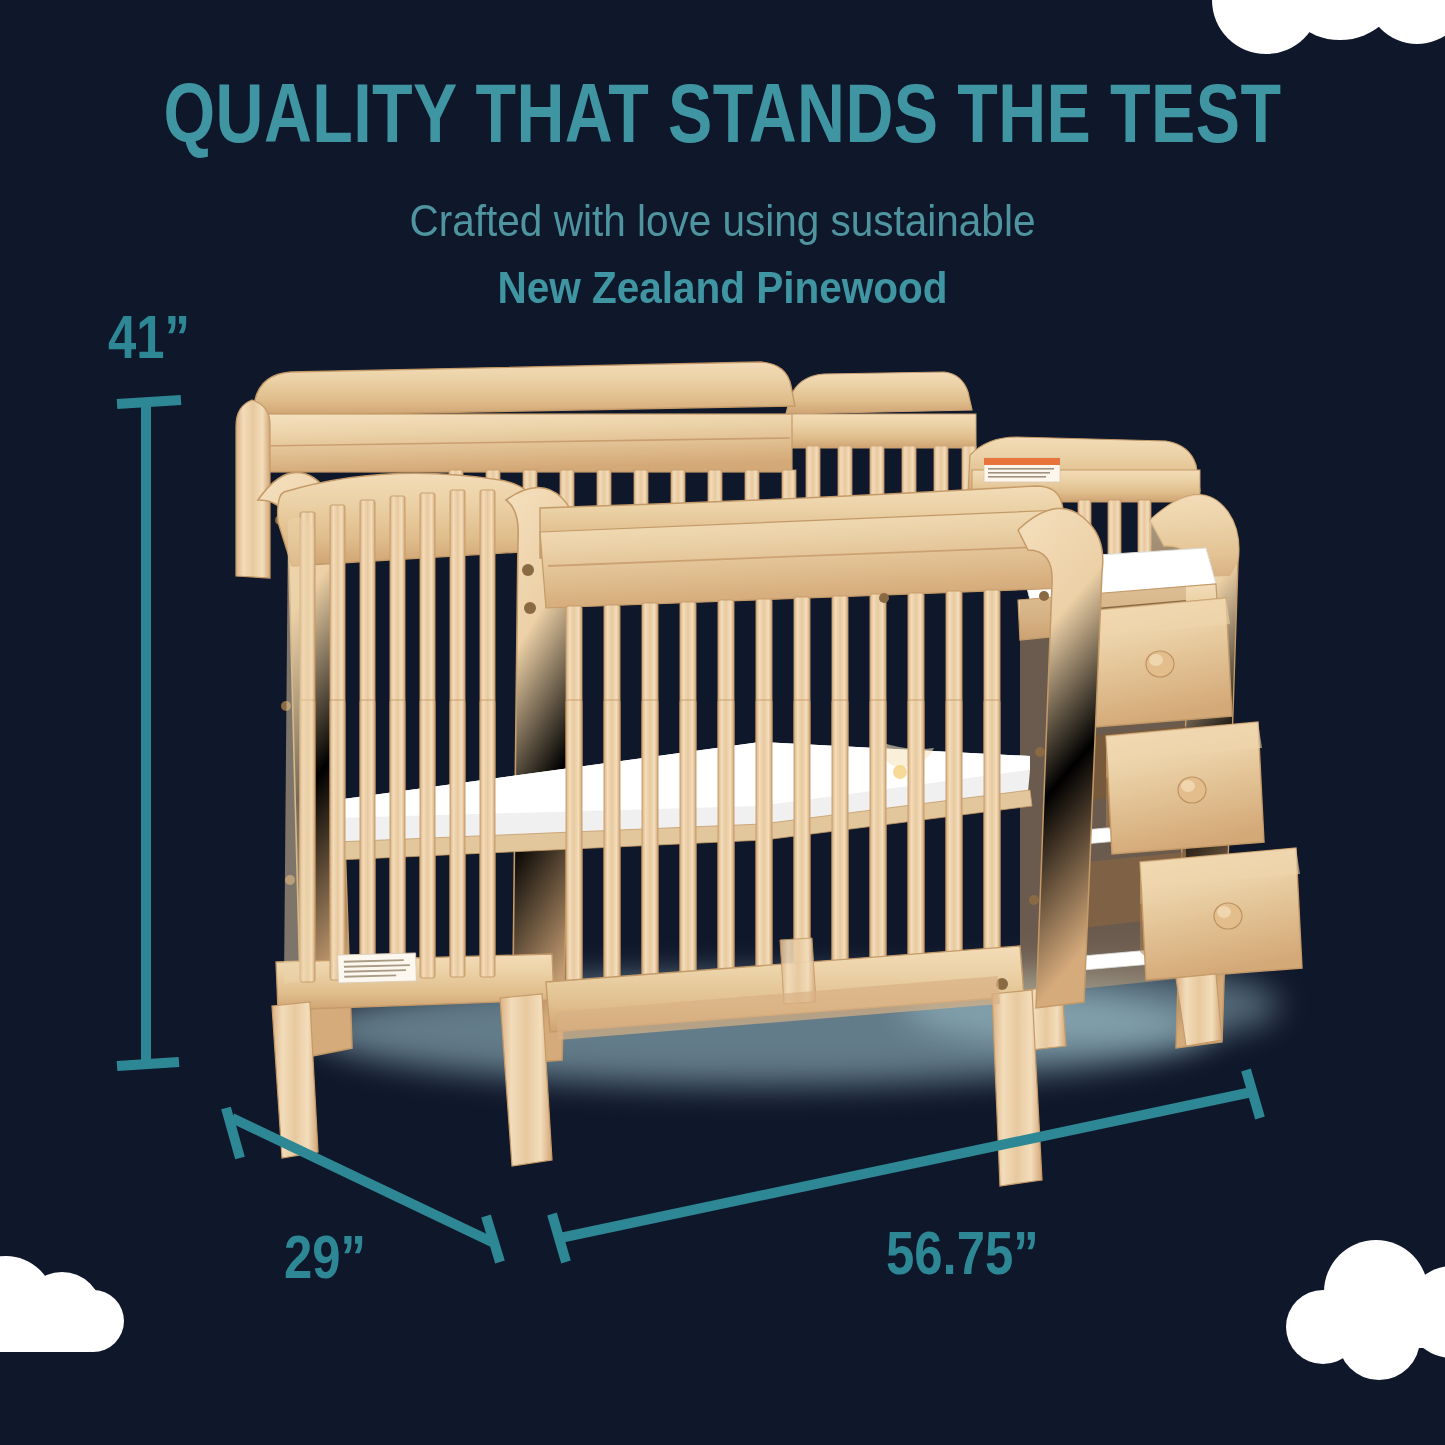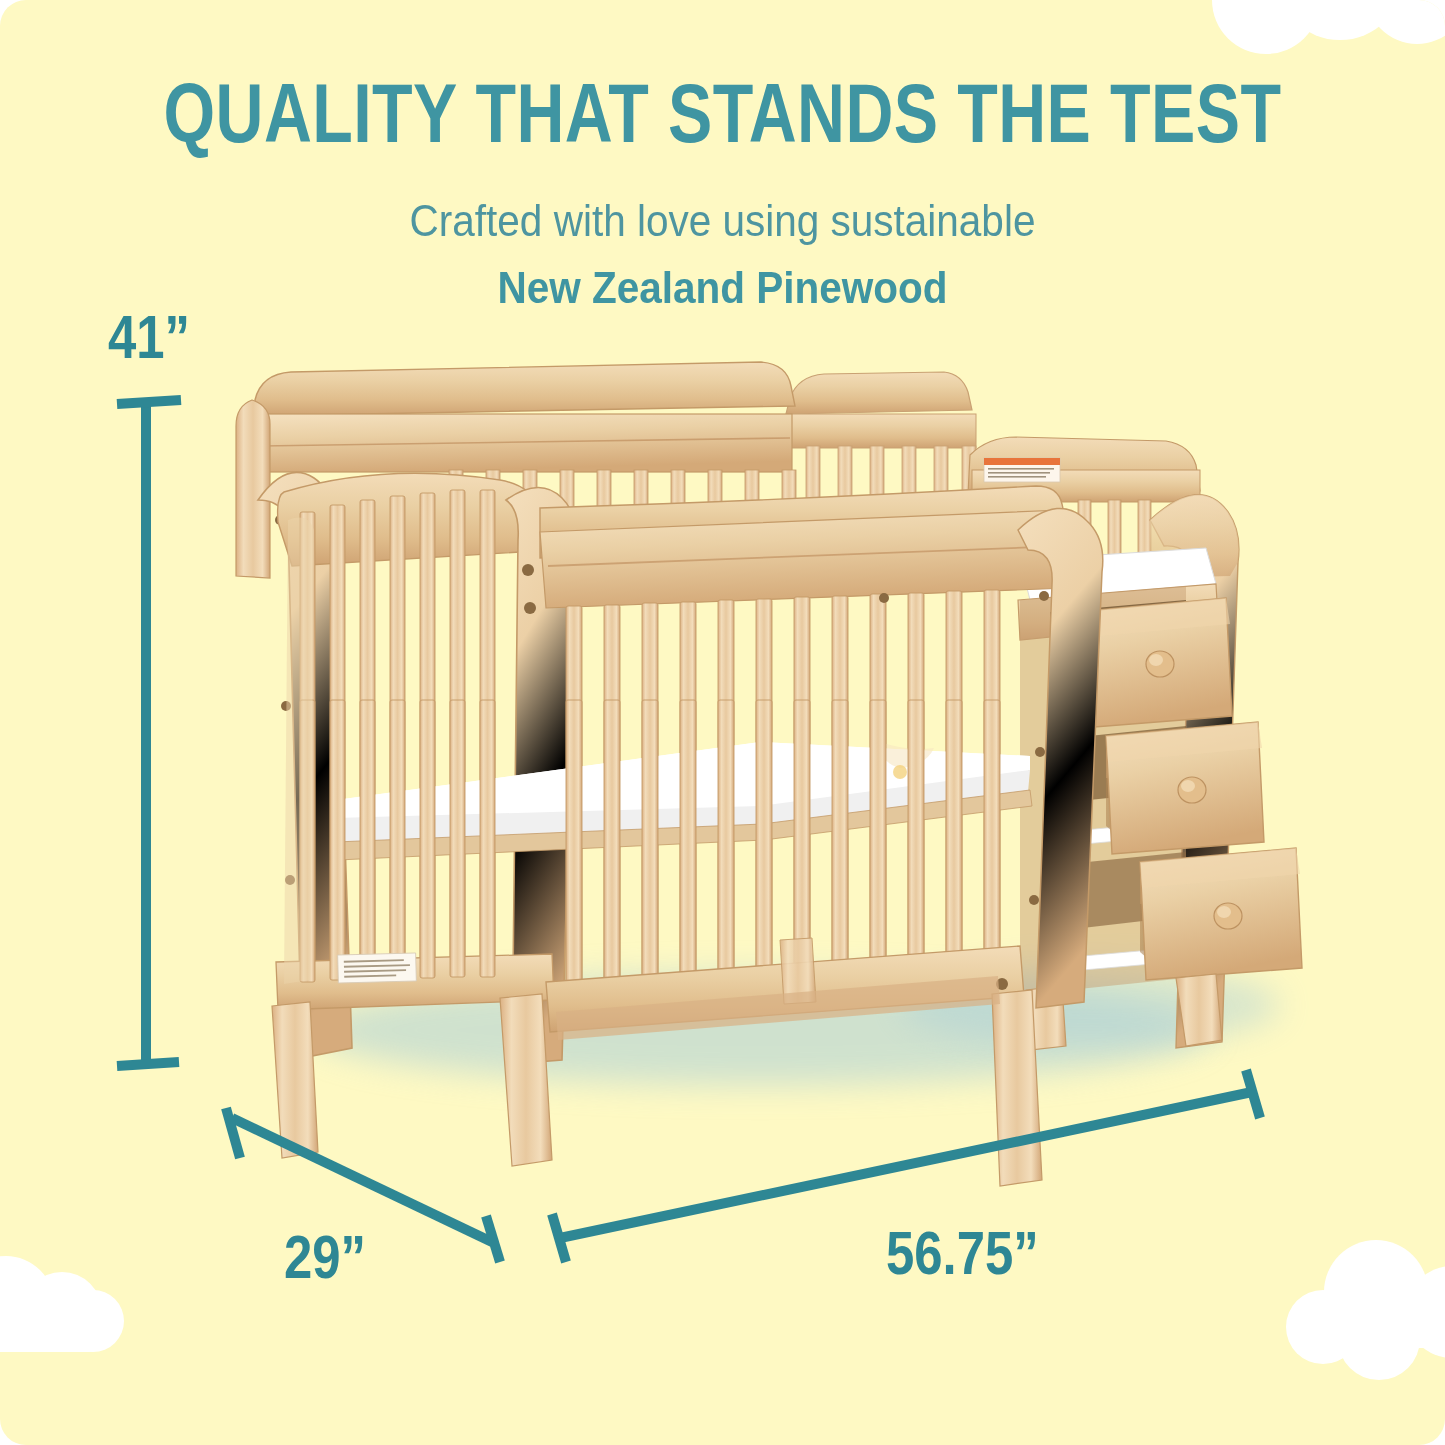--- a/index.html
+++ b/index.html
@@ -98,21 +98,21 @@
   
   #crib {
     position: absolute;
     left: 0; top: 0;
     width: 1445px; height: 1445px;
   }
 </style>
 </head>
 <body>
 
-<div id="stage" style="background: #fef9c3; border-radius: 26px;">
+<div id="stage" style="background: #0f172a;">
 
   <div class="cloud" style="left:1218px; top:-88px; width:260px; height:200px;">
     <div class="puff" style="left: -6px; top: 34px; width: 108px; height: 108px; background: rgb(255, 255, 255);"></div>
     <div class="puff" style="left: 58px; top: 0px; width: 128px; height: 128px; background: rgb(255, 255, 255);"></div>
     <div class="puff" style="left: 148px; top: 30px; width: 102px; height: 102px; background: rgb(255, 255, 255);"></div>
     <div class="puff" style="left: 200px; top: 6px; width: 90px; height: 90px; background: rgb(255, 255, 255);"></div>
 
   </div>
 
   <div class="cloud" style="left:-74px; top:1256px; width:210px; height:110px;">

